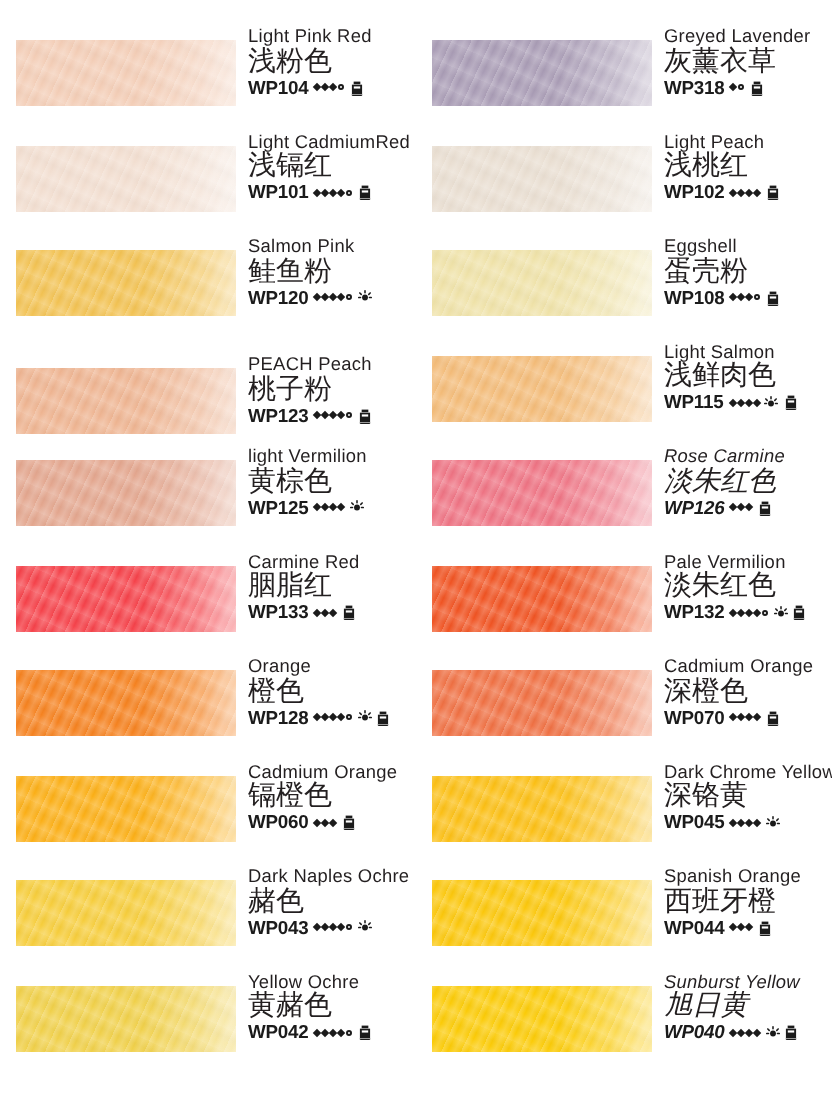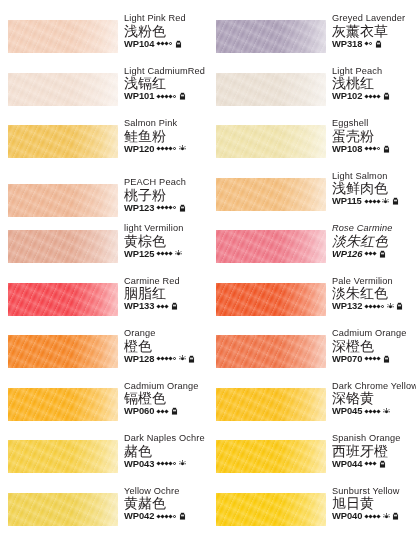--- a/index.html
+++ b/index.html
@@ -605,21 +605,21 @@
               <span class="ic-jar"><svg width="7" height="8" viewBox="0 0 9 11">
                   <rect x="1" y="3.2" width="7" height="6.6" fill="#1b1b1b"></rect>
                   <rect x="2.2" y="1.1" width="4.6" height="1.8" fill="#1b1b1b"></rect>
                   <rect x="2.3" y="4.4" width="4.4" height="1.5" fill="#ffffff"></rect>
                   <path d="M0.6 10.2 L8.4 10.2 L7.6 11 L1.4 11 Z" fill="#1b1b1b"></path>
                 </svg></span>
             </span>
           </div>
         </div>
       </div>
-      <div class="swatch-row" style="top: 478.5px;">
+      <div class="swatch-row" style="top: 478.5px; font-style: italic;">
         <div class="swatch-base" style="background: rgb(251, 203, 8);"></div>
         <div class="swatch"></div>
         <div class="info">
           <div class="name-en">Sunburst Yellow</div>
           <div class="name-cn">旭日黄</div>
           <div class="code-line">
             <span class="code">WP040</span>
             <span class="marks">
               <span class="d-full"></span>
               <span class="d-full"></span>

